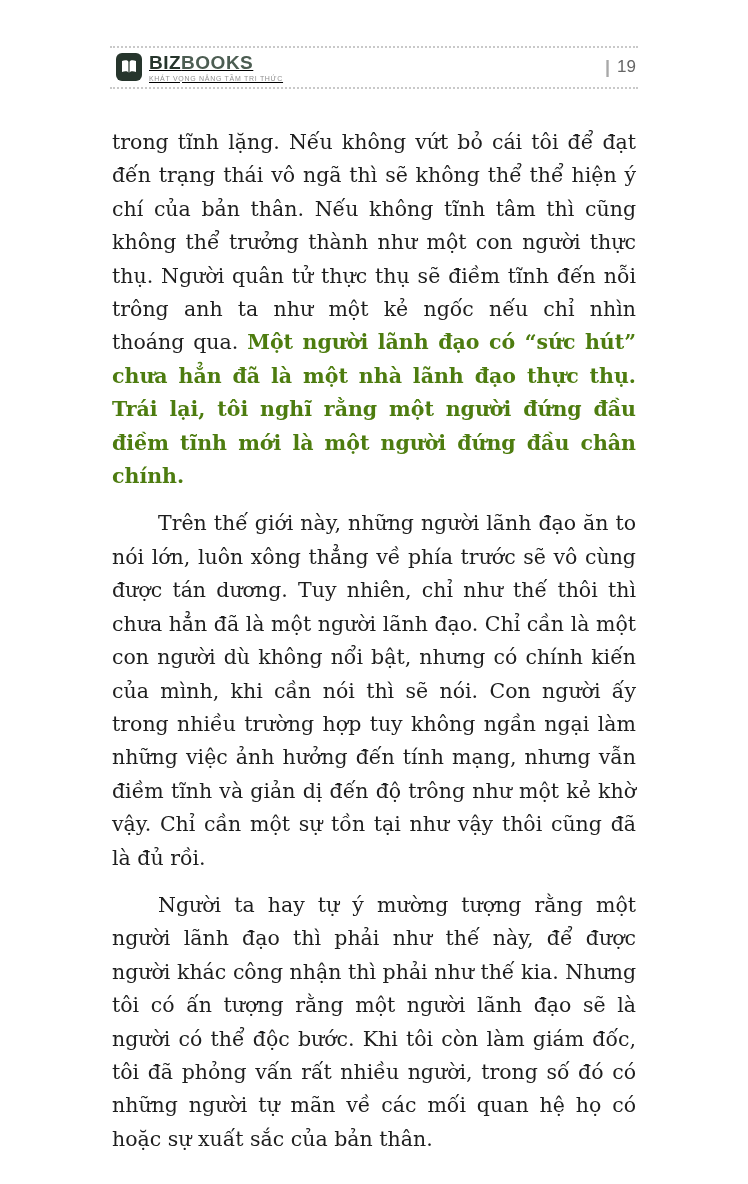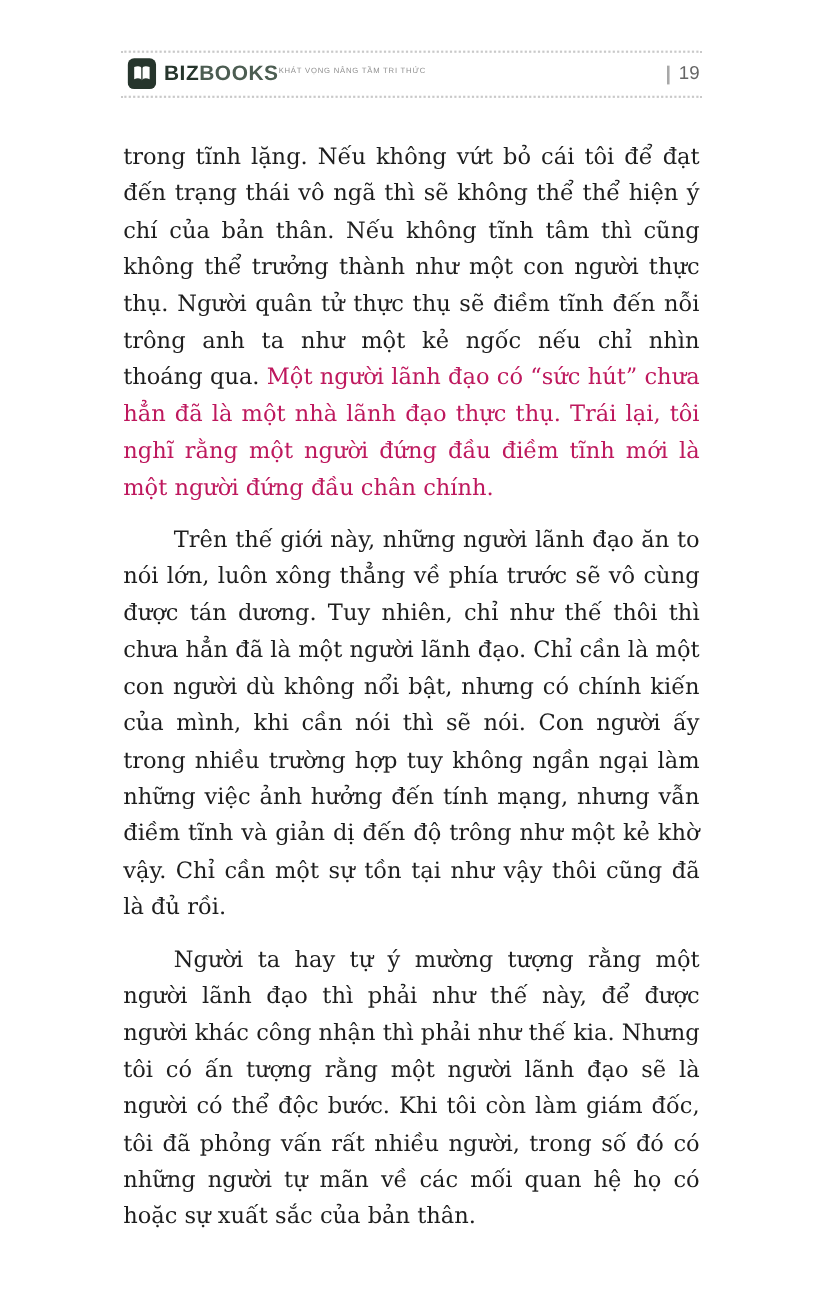--- a/index.html
+++ b/index.html
@@ -26,21 +26,21 @@
   .header {
     position: absolute;
     top: 50px; left: 116px; right: 112px;
     height: 34px;
     display: flex;
     justify-content: space-between;
     align-items: center;
   }
   .logo-block { display: flex; align-items: center; gap: 7px; }
   .logo-icon svg { display: block; }
-  .logo-text-block { display: flex; flex-direction: row; }
+  .logo-text-block { display: flex; flex-direction: column; text-decoration: underline; }
   .wordmark {
     font-family: "Liberation Sans", sans-serif;
     font-weight: 700;
     font-size: 19px;
     letter-spacing: 0.5px;
     color: #26352c;
     line-height: 1;
   }
   .wordmark .books { color: #4c5d52; }
   .tagline {
@@ -64,21 +64,21 @@
     position: absolute;
     top: 126px; left: 112px;
     width: 524px;
     color: #1e1e1e;
     font-size: 20.5px;
     line-height: 33.4px;
     text-align: justify;
   }
   .content p { margin: 0 0 14px 0; text-indent: 46px; }
   .content p.first { text-indent: 0; }
-  .content strong { font-weight: 400; color: #be185d; }
+  .content strong { font-weight: 700; color: #4d7c0f; }
 </style>
 </head>
 <body>
 
 <div class="page">
 
   <div class="rule top"></div>
 
   <div class="header">
     <div class="logo-block">

